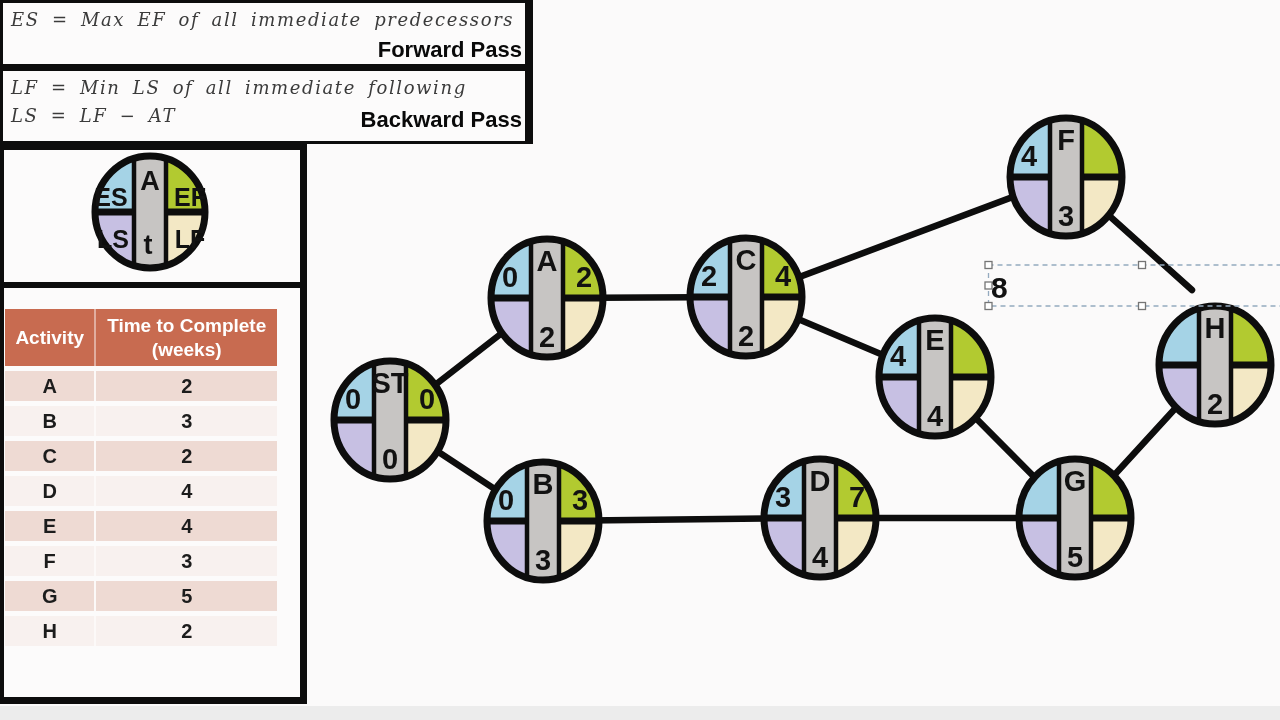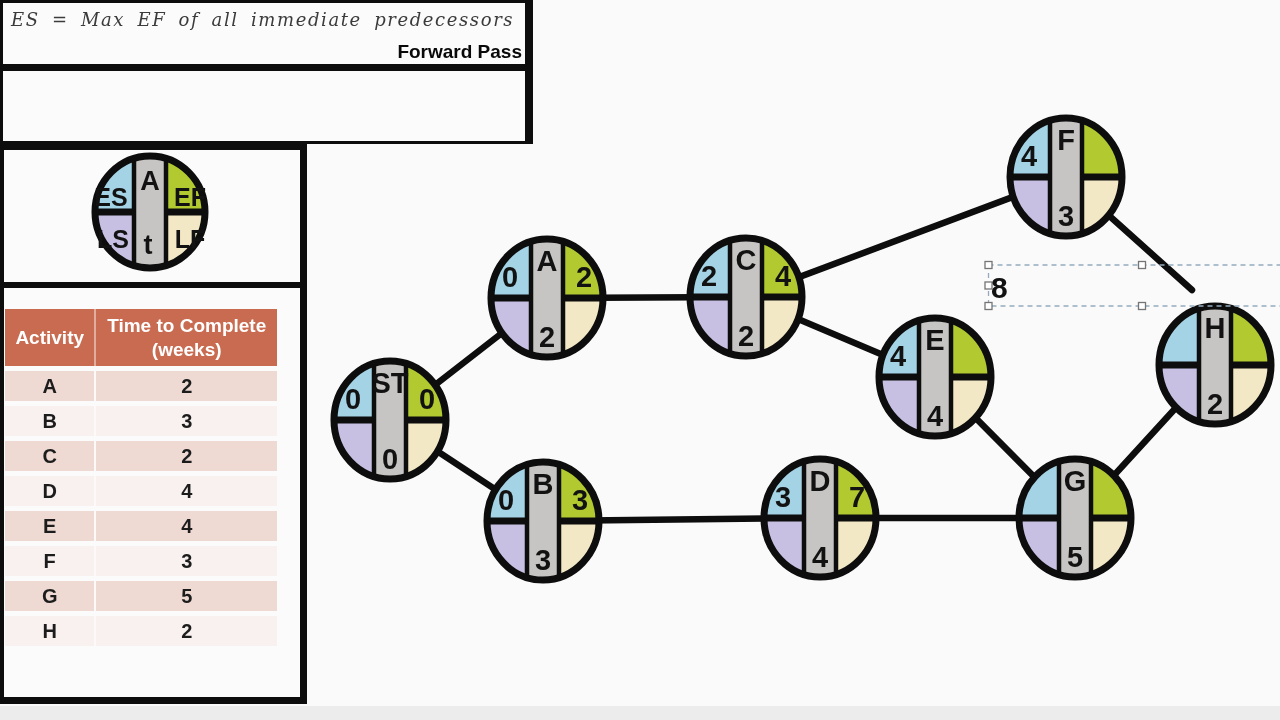--- a/index.html
+++ b/index.html
@@ -16,21 +16,21 @@
   }
   .formula-section{position:relative;box-sizing:border-box;height:63px;padding:3px 0 0 8px;}
   .formula-section.first{border-bottom:7px solid #0d0d0d;height:68px;}
   .formula-line{
     font-family:"DejaVu Serif", serif;font-style:italic;
     font-size:18px;line-height:28px;color:#3b3b3b;
     letter-spacing:1.6px;word-spacing:5px;white-space:nowrap;
   }
   .pass-label{
     position:absolute;right:3px;bottom:1px;
-    font-size:19px;font-weight:bold;color:#090909;letter-spacing:0px;
+    font-size:22px;font-weight:bold;color:#090909;letter-spacing:0px;
   }
   
   #left-panel{
     position:absolute;left:0;top:144px;width:307px;height:560px;
     box-sizing:border-box;background:#fcfbfb;
     border:4px solid #0d0d0d;border-top-width:6px;border-right-width:7px;border-bottom-width:7px;
   }
   #legend-area{height:132px;border-bottom:6px solid #0d0d0d;}
   #legend-svg{position:absolute;left:-4px;top:-6px;}
   #table-area{padding:16px 0 0 1px;}
@@ -59,20 +59,25 @@
     position:absolute;left:0;top:706px;width:1280px;height:14px;background:#ececec;
   }
 </style>
 </head>
 <body>
 
 <div id="formula-panel">
   <div class="formula-section first">
     <div class="formula-line">ES = Max EF of all immediate predecessors</div>
     <div class="pass-label">Forward Pass</div>
+  </div>
+  <div class="formula-section">
+    <div class="formula-line">LF = Min LS of all immediate following</div>
+    <div class="formula-line">LS = LF − AT</div>
+    <div class="pass-label">Backward Pass</div>
   </div>
 </div>
 
 <div id="left-panel">
   <div id="legend-area">
     <svg id="legend-svg" width="307" height="138" viewBox="0 144 307 138">
         <g>
           <clipPath id="clip-LEG">
             <ellipse cx="150" cy="212" rx="53" ry="54"></ellipse>
           </clipPath>

